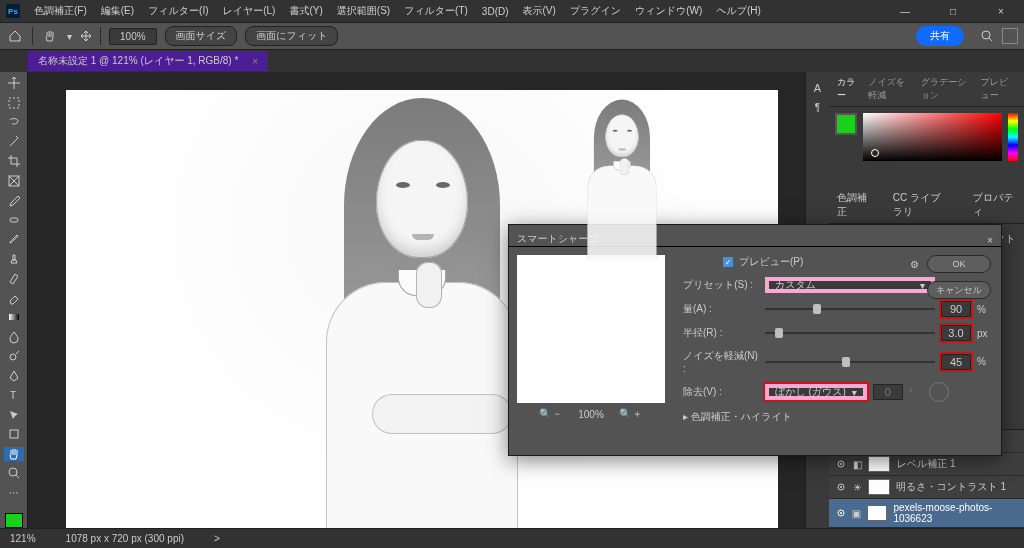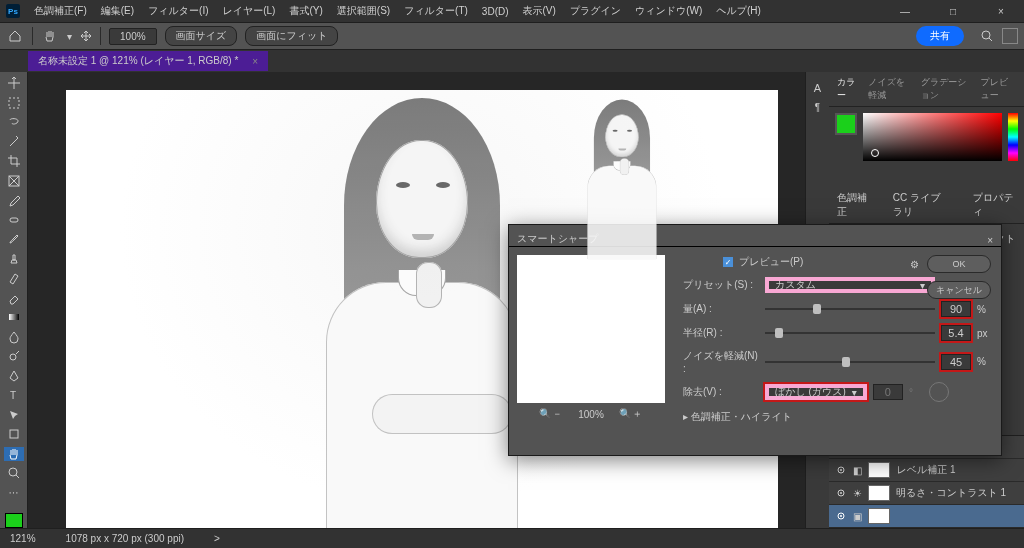--- a/index.html
+++ b/index.html
@@ -353,20 +353,21 @@
         <div class="layer-thumb"></div>
         <span>明るさ・コントラスト 1</span>
       </div>
       <div class="layer-row sel">
         <svg class="eye-ic">
             <circle cx="6" cy="6" r="3" stroke="#fff" fill="none"></circle>
             <circle cx="6" cy="6" r="1" fill="#fff"></circle>
           </svg>
         <span>▣</span>
         <div class="layer-thumb"></div>
+        <span style="color:#fff">pexels-moose-photos-1036623</span>
       </div>
     </div>
   </div>
 </div>
 
 <div class="statusbar">
   <span>121%</span>
   <span>1078 px x 720 px (300 ppi)</span>
   <span>&gt;</span>
 </div>
@@ -425,21 +426,21 @@
           </div>
         <div class="val hl">90</div>
         <span class="unit">%</span>
       </div>
       <div class="dlg-row">
         <span class="lab">半径(R) :</span>
         <div class="slider">
             <div class="track"></div>
             <div class="thumb" style="left:6%"></div>
           </div>
-        <div class="val hl">5.4</div>
+        <div class="val hl">3.0</div>
         <span class="unit">px</span>
       </div>
       <div class="dlg-row">
         <span class="lab">ノイズを軽減(N) :</span>
         <div class="slider">
             <div class="track"></div>
             <div class="thumb" style="left:45%"></div>
           </div>
         <div class="val hl">45</div>
         <span class="unit">%</span>

